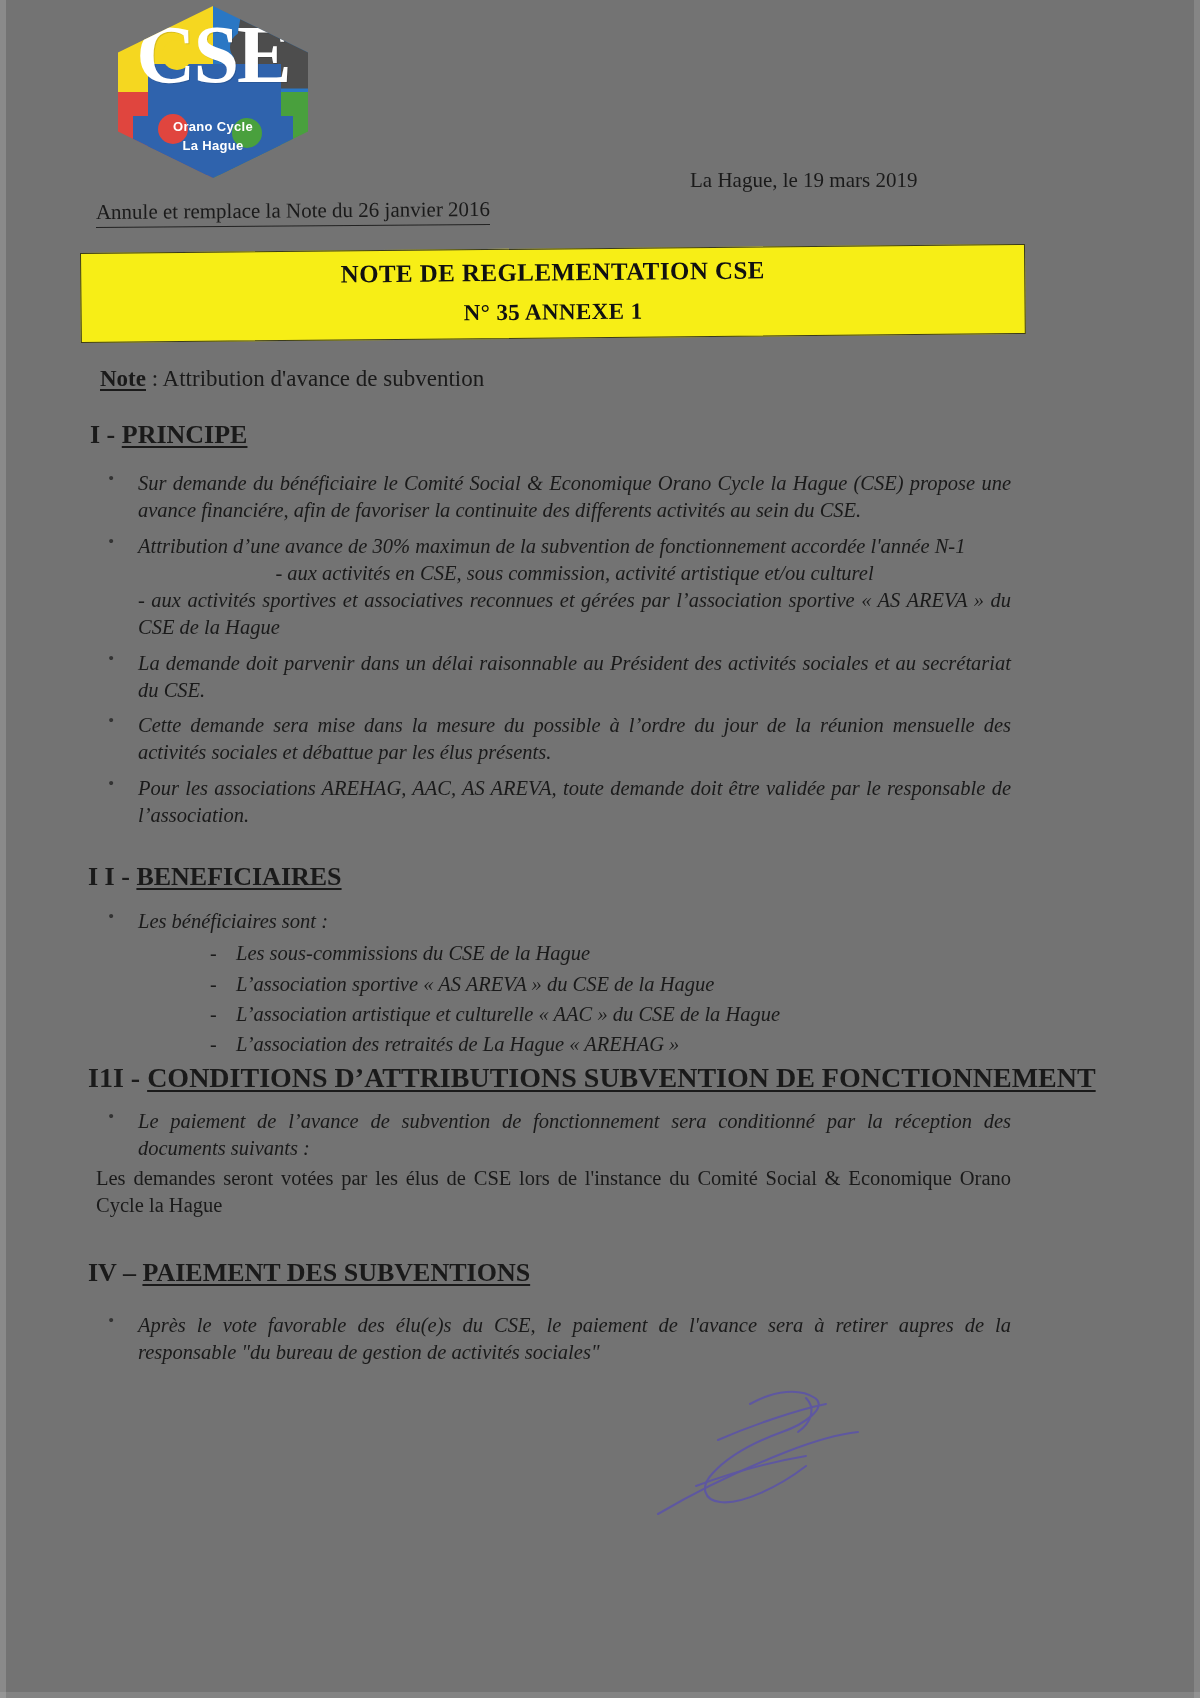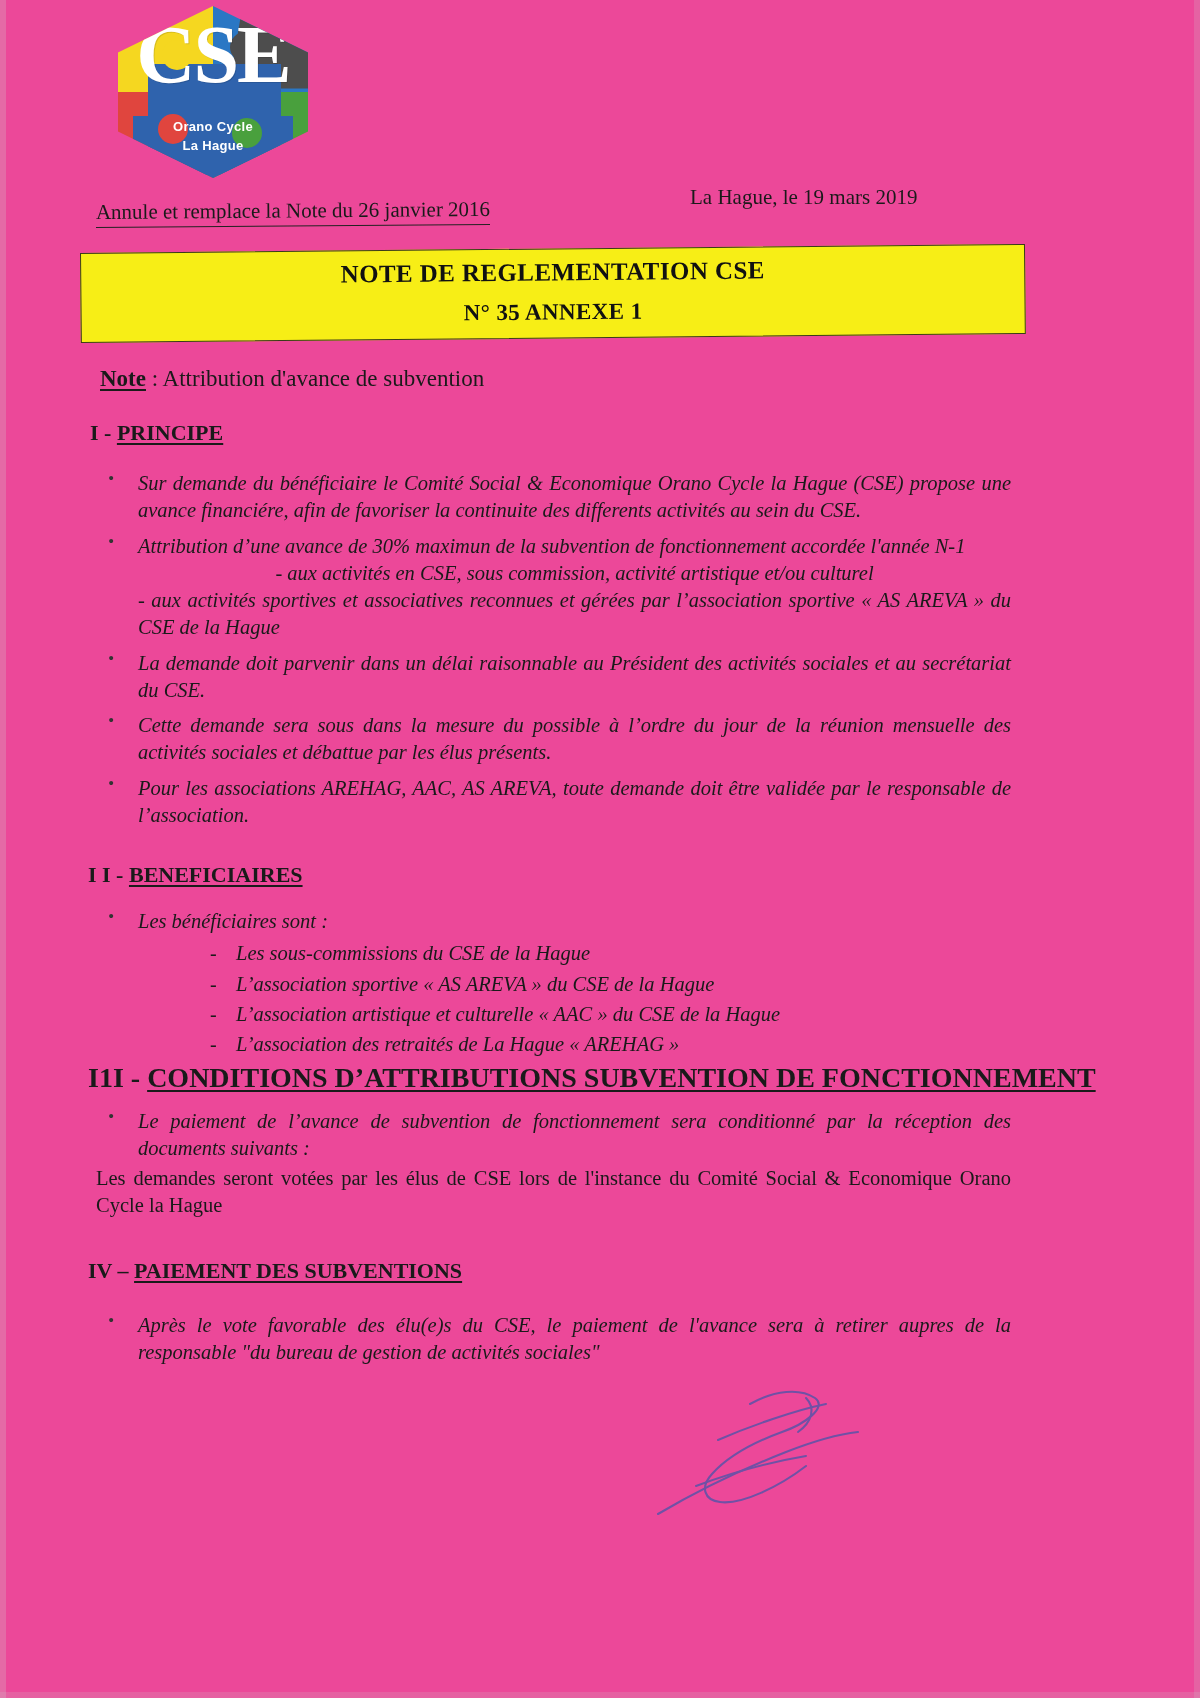--- a/index.html
+++ b/index.html
@@ -12,21 +12,21 @@
     height: 1698px;
     position: relative;
     font-family: "Liberation Serif", "DejaVu Serif", serif;
     color: #1a1a1a;
     overflow: hidden;
   }
 
   .page {
     position: absolute;
     inset: 0;
-    background: #ec4899;
+    background: #737373;
   }
 
   
   .logo-wrap {
     position: absolute;
     left: 118px;
     top: 6px;
     width: 190px;
     height: 172px;
   }
@@ -93,21 +93,21 @@
     font-size: 13px;
     color: #ffffff;
     line-height: 1.45;
     letter-spacing: 0.3px;
   }
 
   
   .date-line {
     position: absolute;
     left: 690px;
-    top: 185px;
+    top: 168px;
     font-size: 21px;
     white-space: nowrap;
   }
   .annule-line {
     position: absolute;
     left: 96px;
     top: 200px;
     font-size: 21px;
     white-space: nowrap;
     border-bottom: 1.5px solid #222;
@@ -159,21 +159,21 @@
     white-space: nowrap;
   }
   .objet b {
     font-weight: 700;
     text-decoration: underline;
     text-underline-offset: 3px;
   }
 
   .sec-head {
     position: absolute;
-    font-size: 22px;
+    font-size: 26px;
     font-weight: 700;
     white-space: nowrap;
   }
   .sec-head .u {
     text-decoration: underline;
     text-underline-offset: 3px;
   }
 
   .blk {
     position: absolute;
@@ -306,21 +306,21 @@
       </li>
       <li>
         <span>Attribution d’une avance de 30% maximun de la subvention de fonctionnement accordée l'année N-1</span>
         <span class="sub-line">- aux activités en CSE, sous commission, activité artistique et/ou culturel</span>
         <span class="sub-line plain" style="display:block;text-align:justify;">- aux activités sportives et associatives reconnues et gérées par l’association sportive « AS AREVA » du CSE de la Hague</span>
       </li>
       <li>
         <span>La demande doit parvenir dans un délai raisonnable au Président des activités sociales et au secrétariat du CSE.</span>
       </li>
       <li>
-        <span>Cette demande sera sous dans la mesure du possible à l’ordre du jour de la réunion mensuelle des activités sociales et débattue par les élus présents.</span>
+        <span>Cette demande sera mise dans la mesure du possible à l’ordre du jour de la réunion mensuelle des activités sociales et débattue par les élus présents.</span>
       </li>
       <li>
         <span>Pour les associations AREHAG, AAC, AS AREVA, toute demande doit être validée par le responsable de l’association.</span>
       </li>
     </ul>
   </div>
 
   <div class="sec-head" style="left:88px; top:862px;">
     <span>I I - </span><span class="u">BENEFICIAIRES</span>
   </div>

